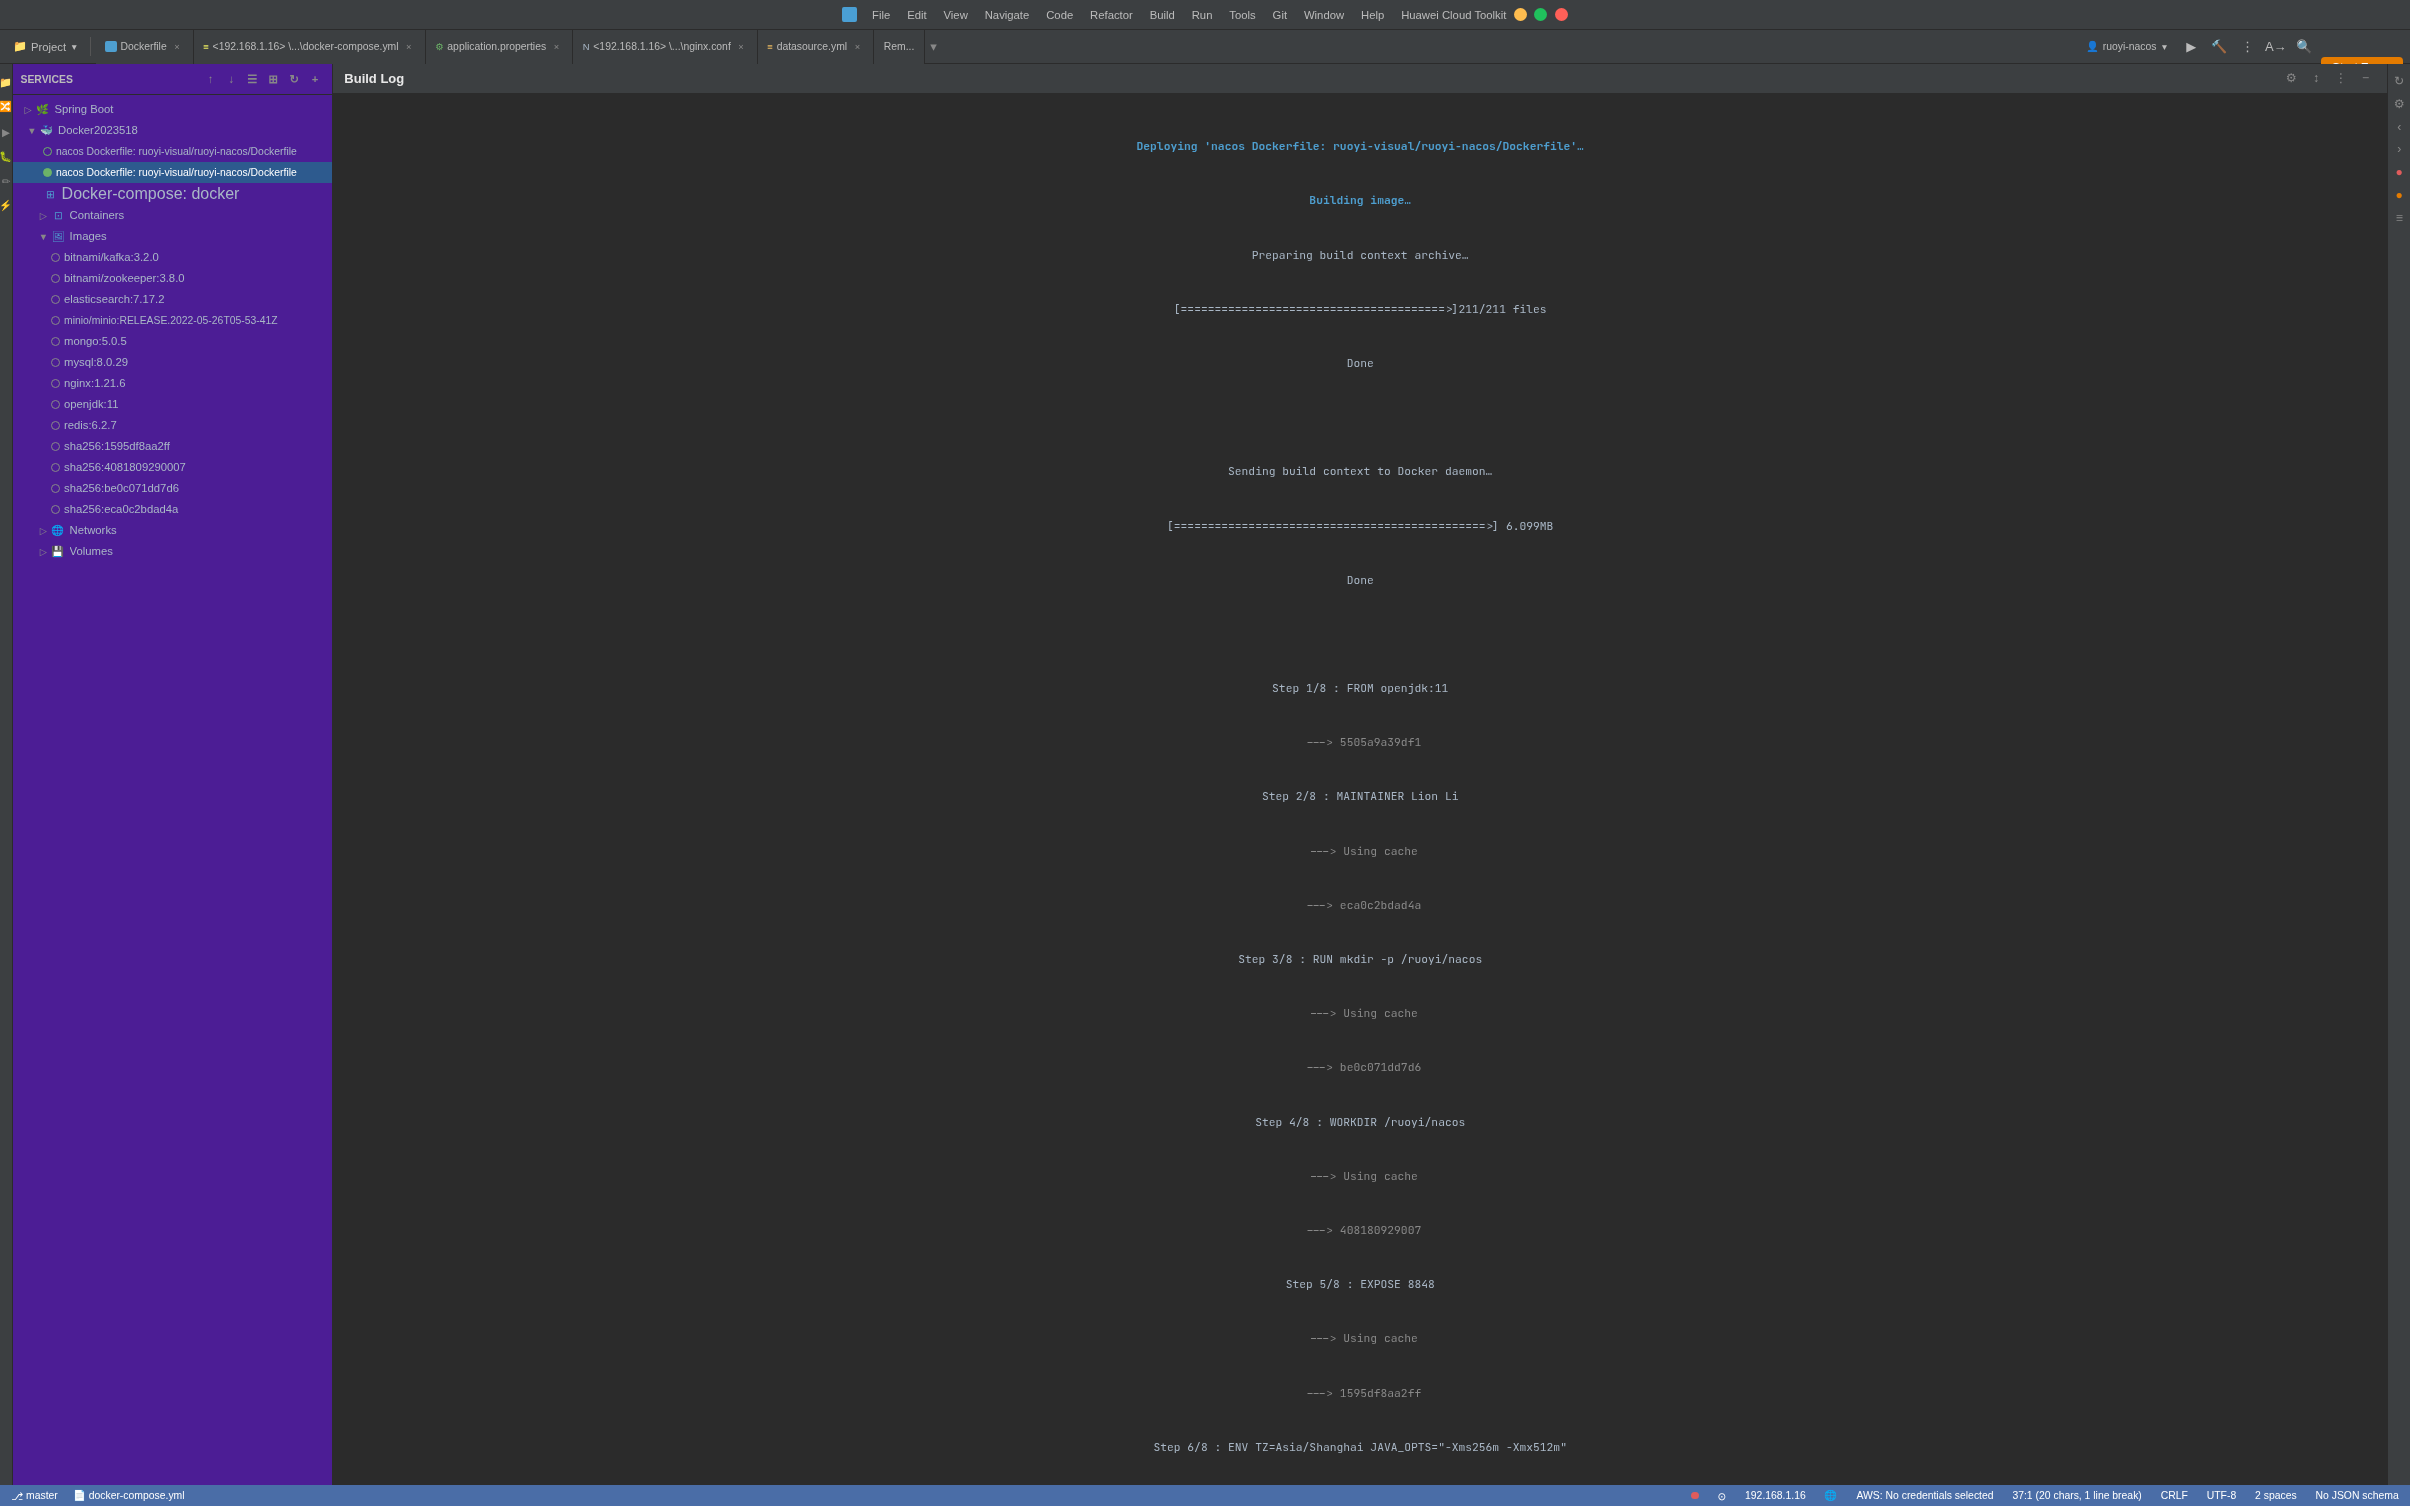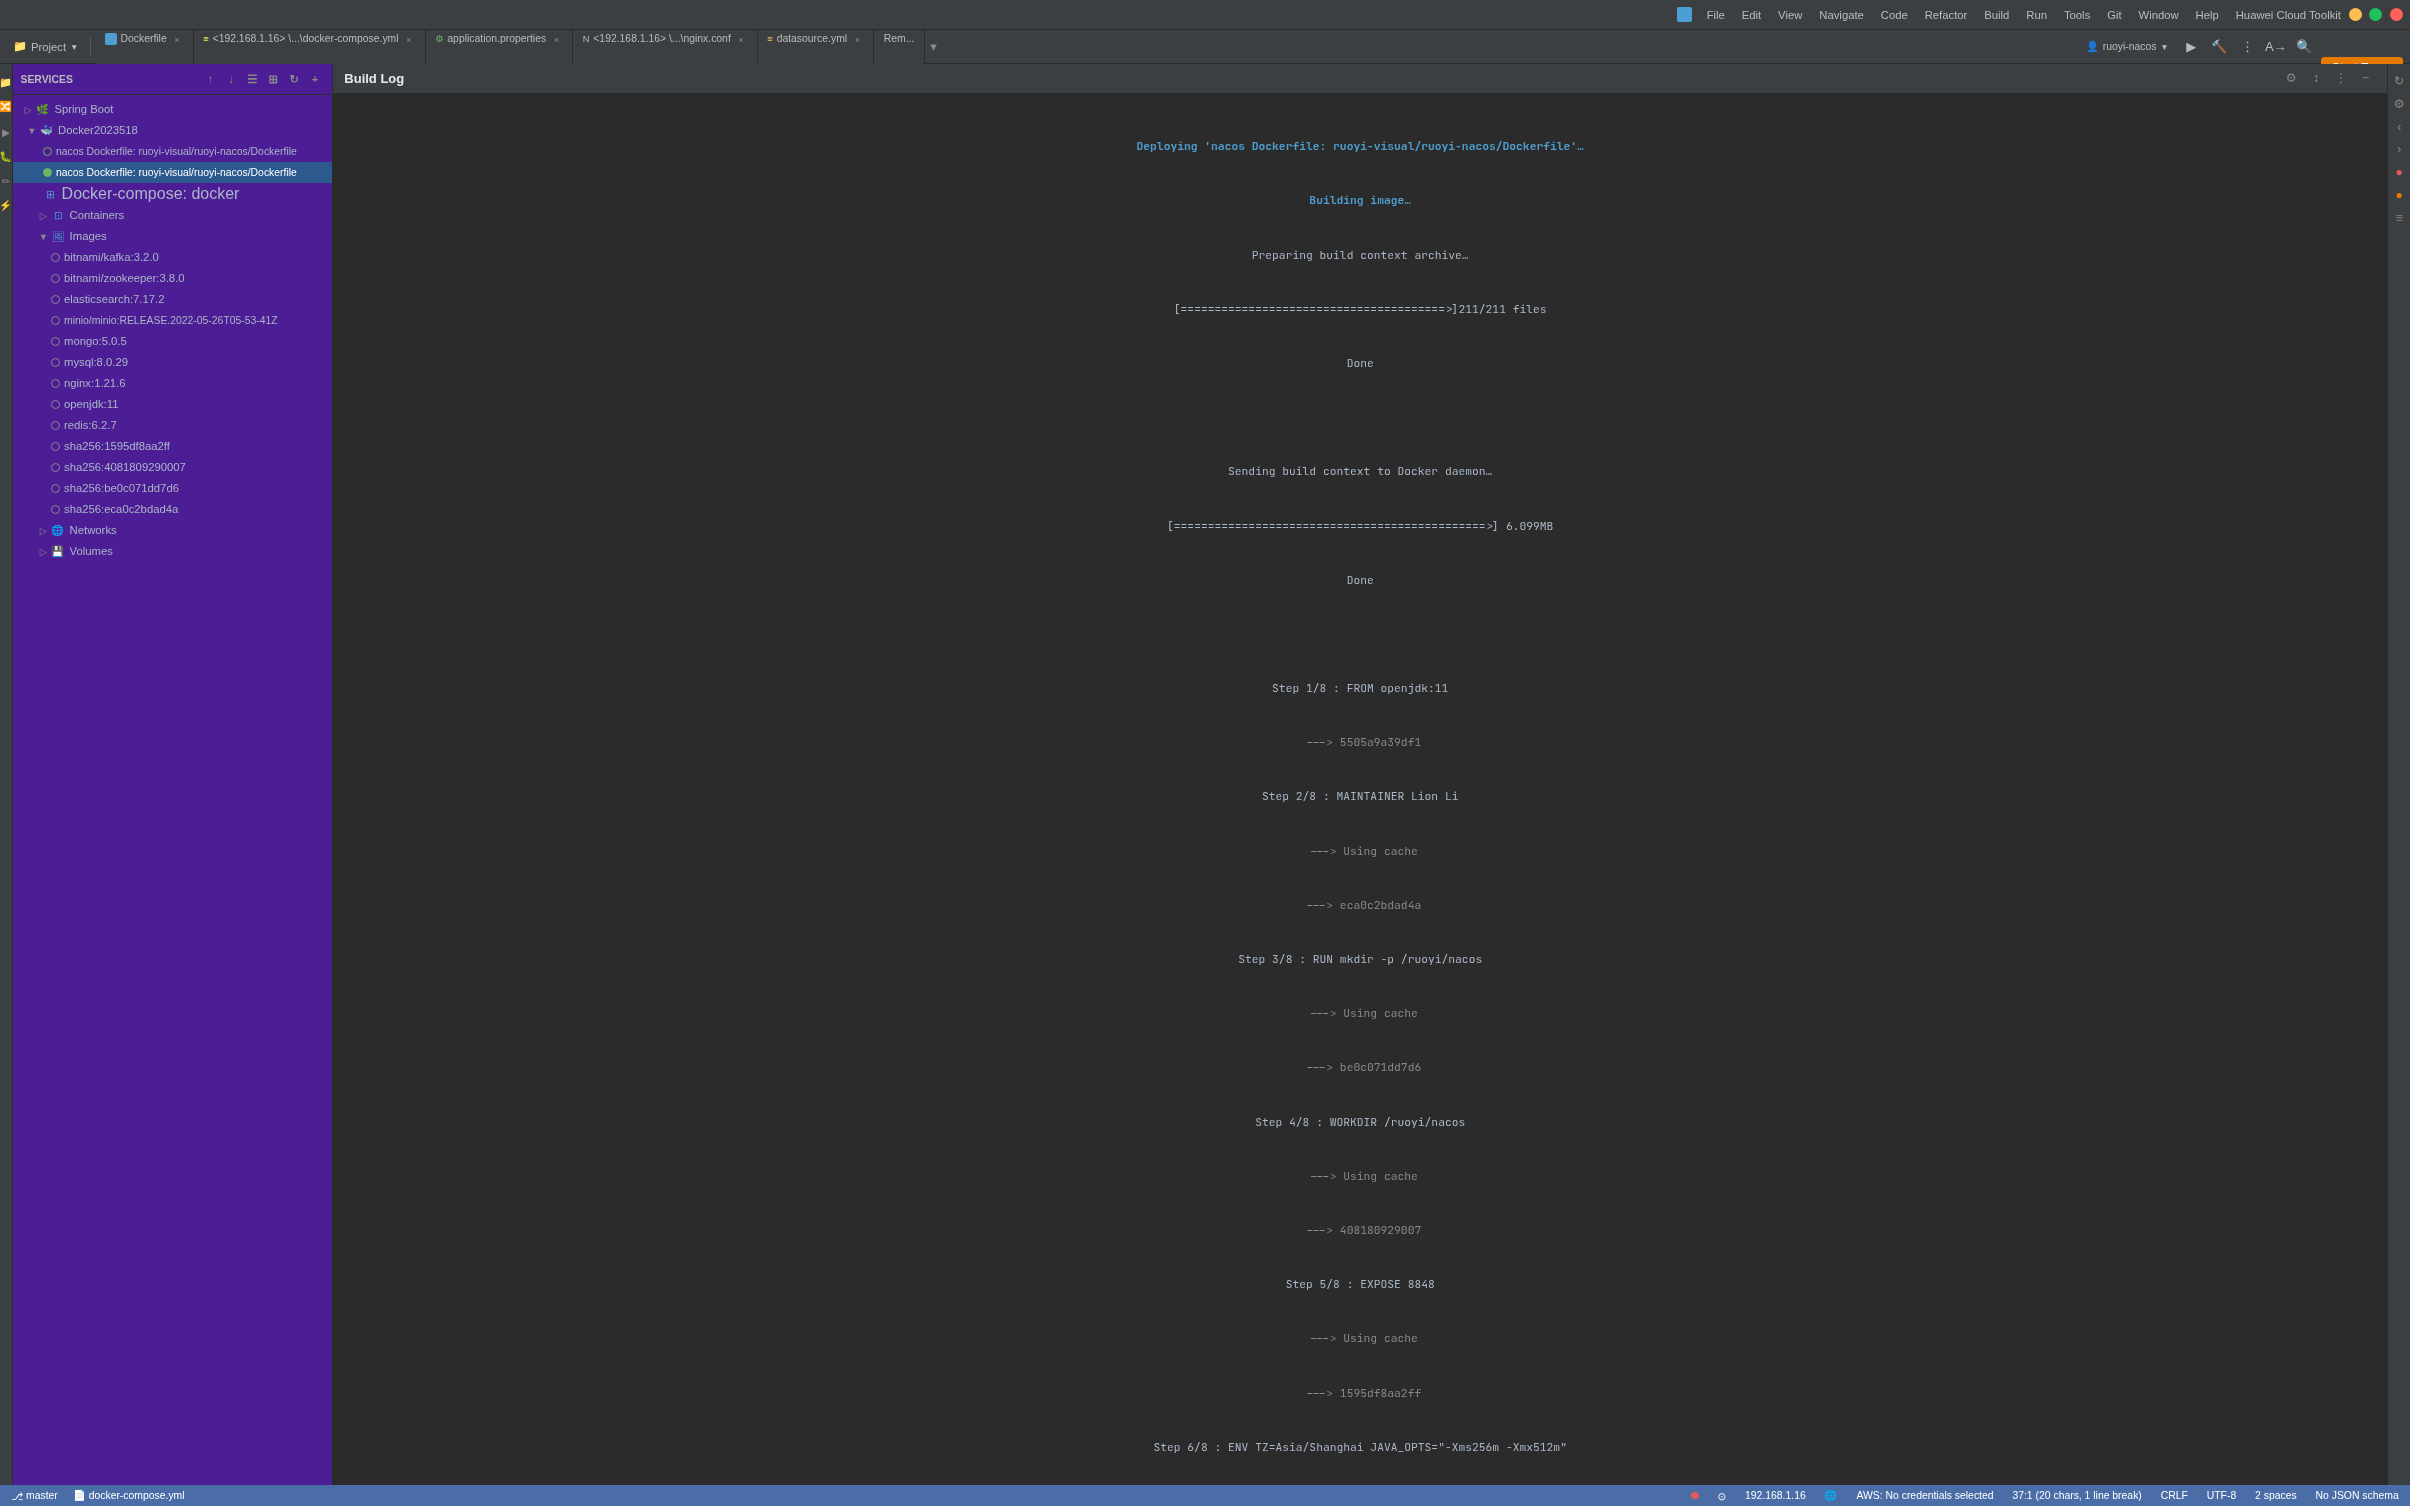--- a/index.html
+++ b/index.html
@@ -14,21 +14,21 @@
       overflow: hidden;
     }
 
     
     #title-bar {
       background: #3c3f41;
       height: 30px;
       display: flex;
       align-items: center;
       padding: 0 7.5px;
-      justify-content: flex-end;
+      justify-content: center;
       flex-shrink: 0;
       border-bottom: 0.9px solid #2b2b2b;
     }
     #title-bar-left {
       display: flex;
       align-items: center;
       gap: 7.5px;
     }
     #app-icon {
       width: 15px;
@@ -96,20 +96,21 @@
     }
     .tab-bar {
       display: flex;
       align-items: center;
       flex: 1;
       overflow: hidden;
       gap: 0;
     }
     .tab {
       display: flex;
+      align-items: center;
       gap: 3.8px;
       padding: 3.8px 9.4px;
       border-right: 0.9px solid #2b2b2b;
       background: #3c3f41;
       color: #bbb;
       font-size: 10.4px;
       cursor: pointer;
       white-space: nowrap;
       height: 34px;
     }

